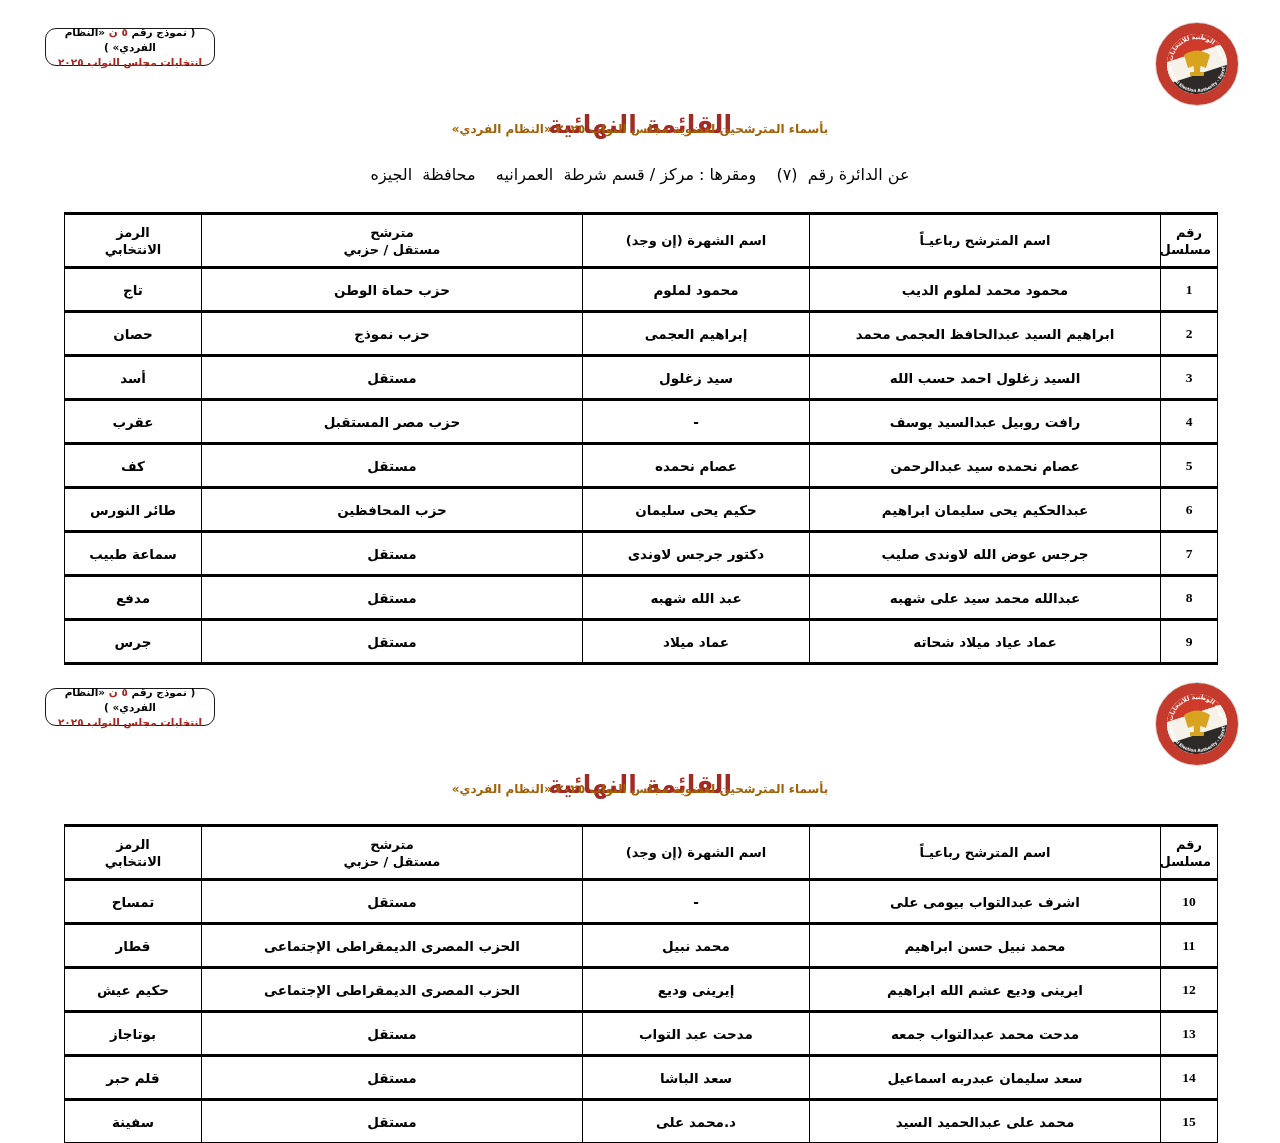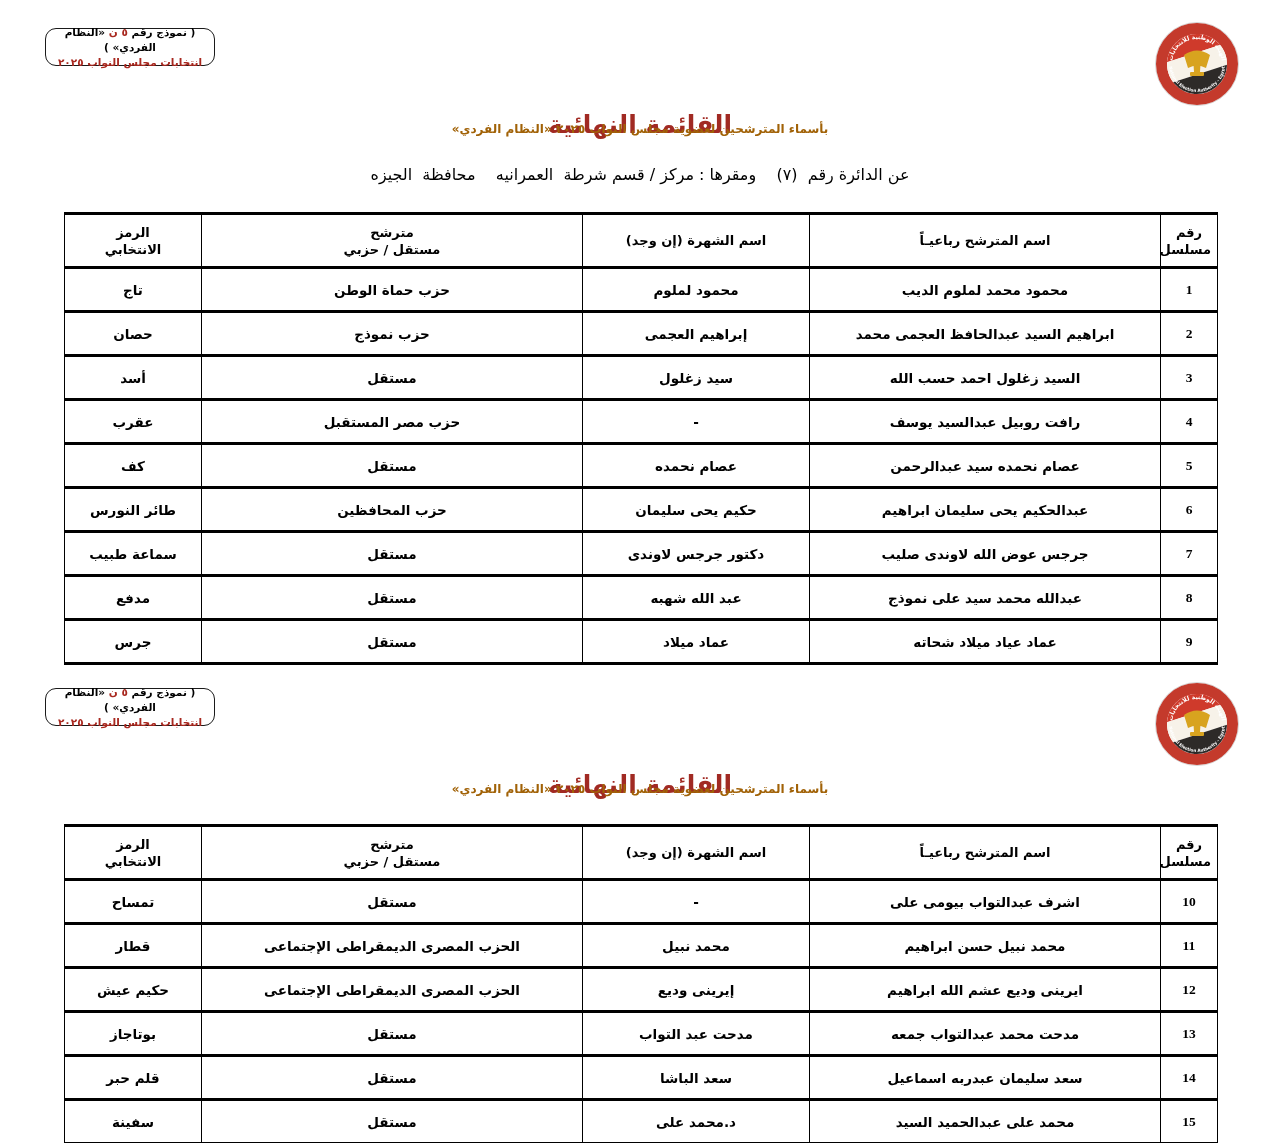--- a/index.html
+++ b/index.html
@@ -131,21 +131,21 @@
         </tr>
         <tr>
           <td class="cell-serial">7</td>
           <td class="cell-name">جرجس عوض الله لاوندى صليب</td>
           <td class="cell-nickname">دكتور جرجس لاوندى</td>
           <td class="cell-party">مستقل</td>
           <td class="cell-symbol">سماعة طبيب</td>
         </tr>
         <tr>
           <td class="cell-serial">8</td>
-          <td class="cell-name">عبدالله محمد سيد على نموذج</td>
+          <td class="cell-name">عبدالله محمد سيد على شهبه</td>
           <td class="cell-nickname">عبد الله شهبه</td>
           <td class="cell-party">مستقل</td>
           <td class="cell-symbol">مدفع</td>
         </tr>
         <tr>
           <td class="cell-serial">9</td>
           <td class="cell-name">عماد عياد ميلاد شحاته</td>
           <td class="cell-nickname">عماد ميلاد</td>
           <td class="cell-party">مستقل</td>
           <td class="cell-symbol">جرس</td>

